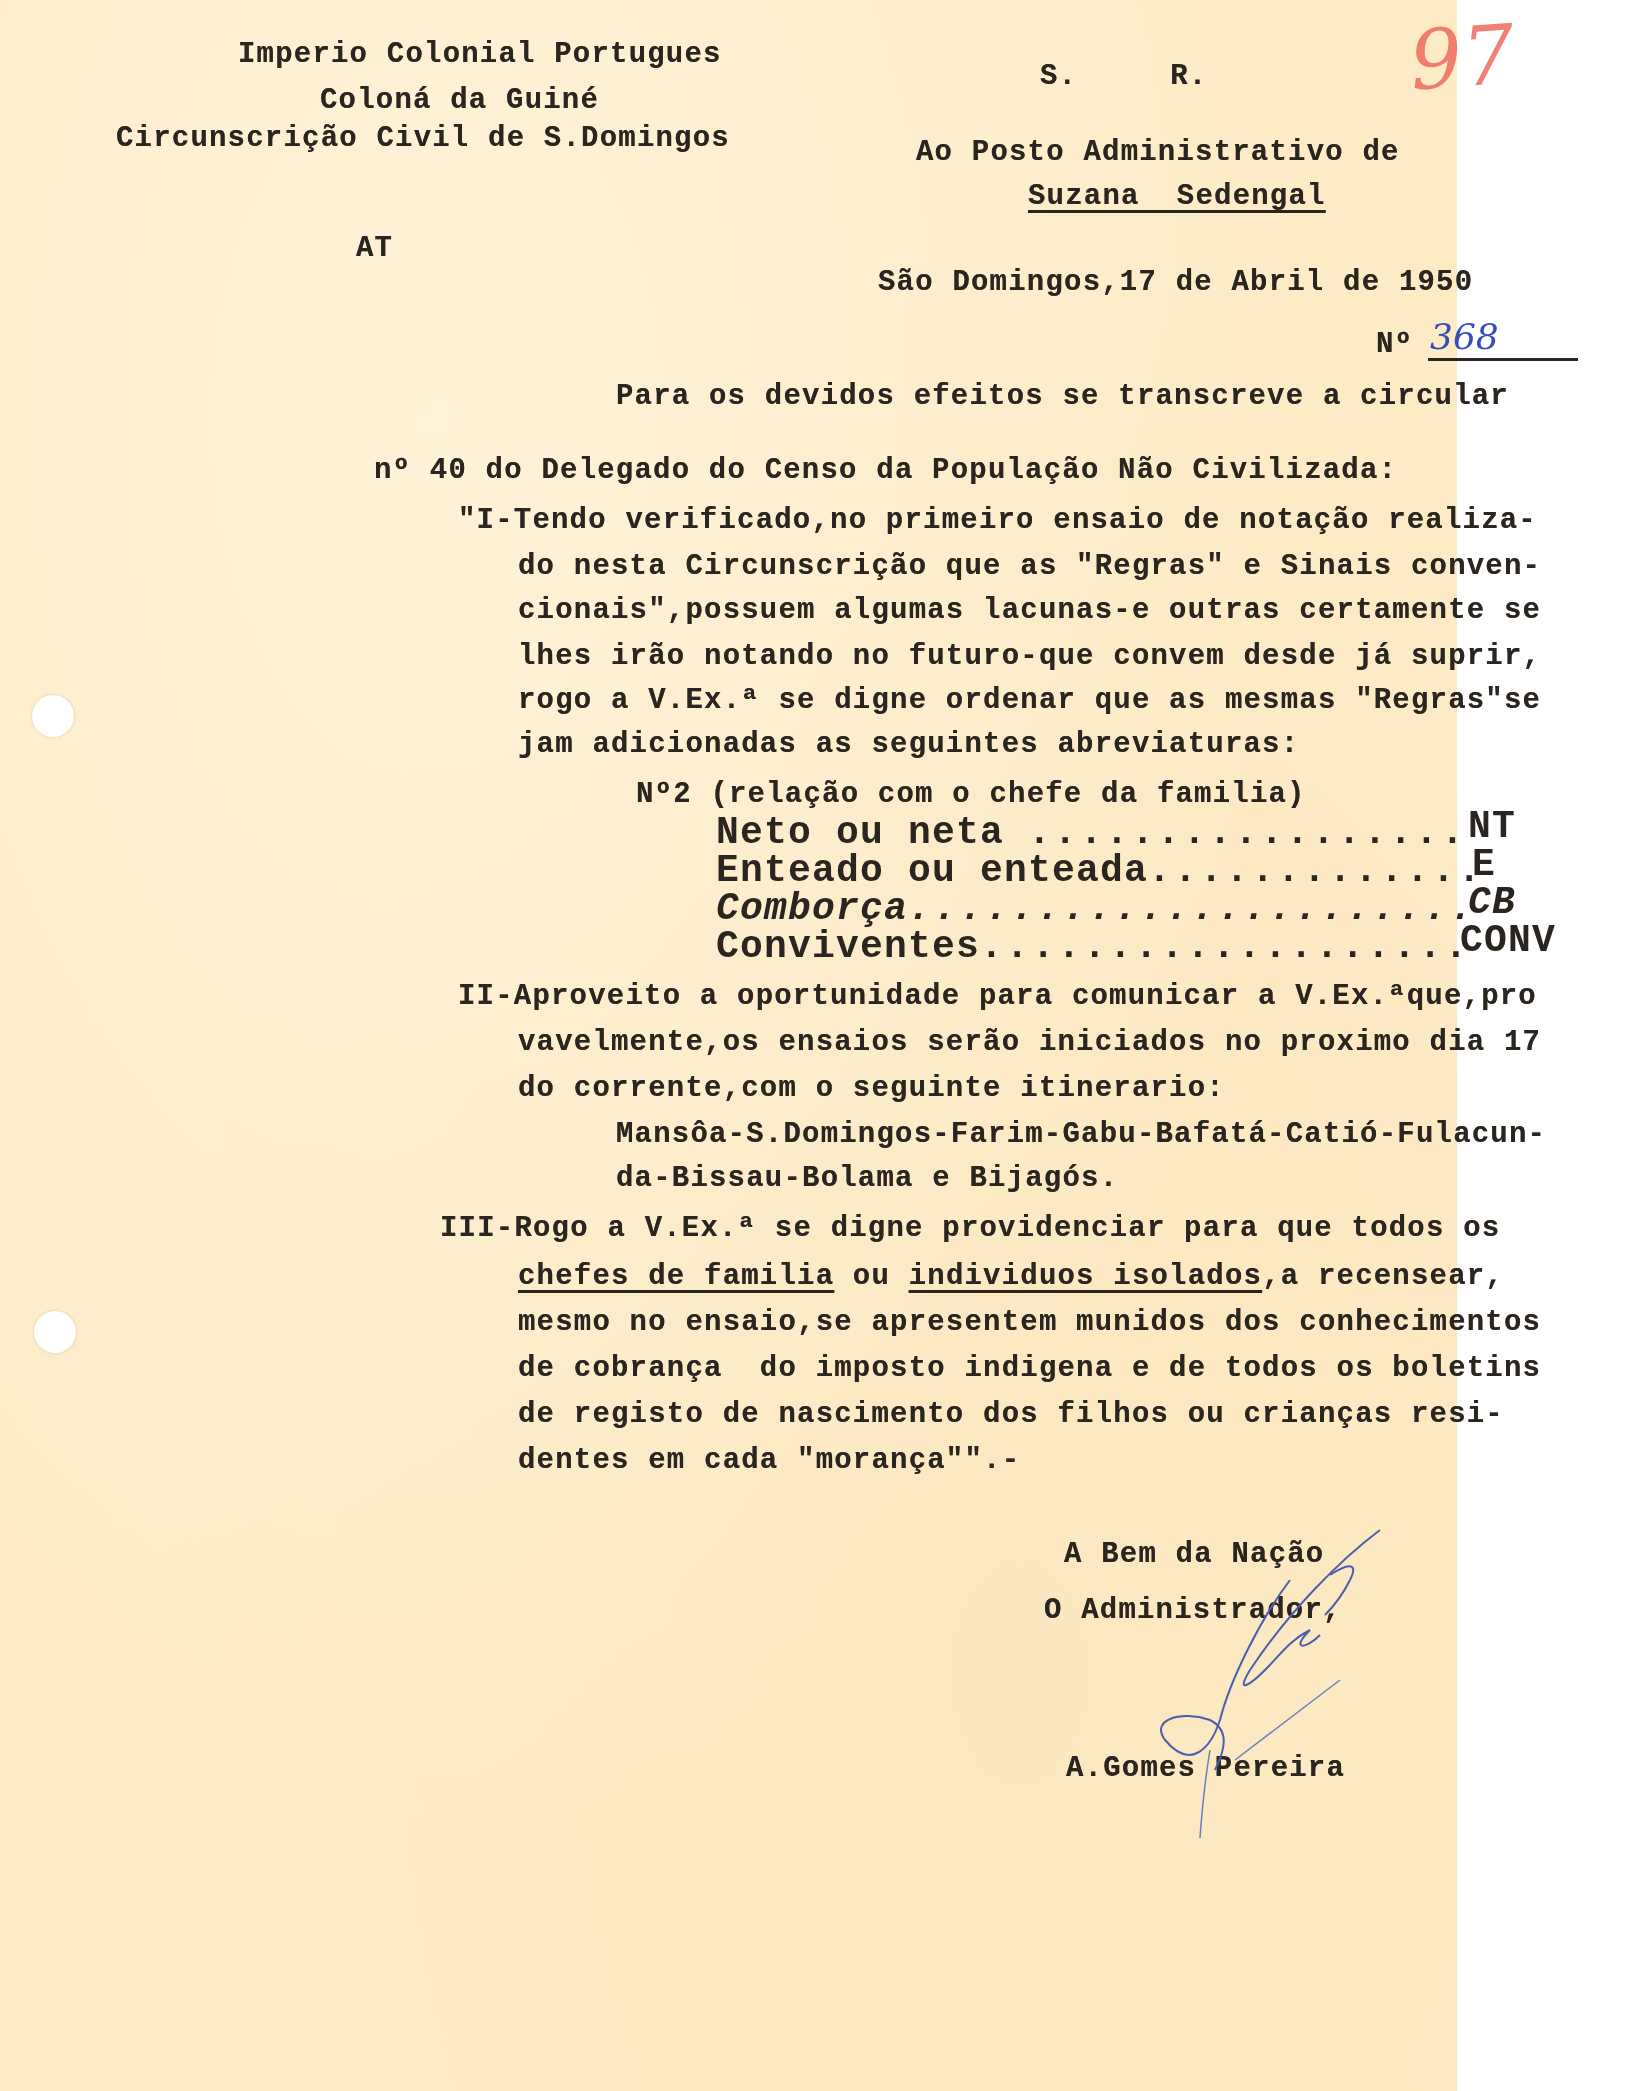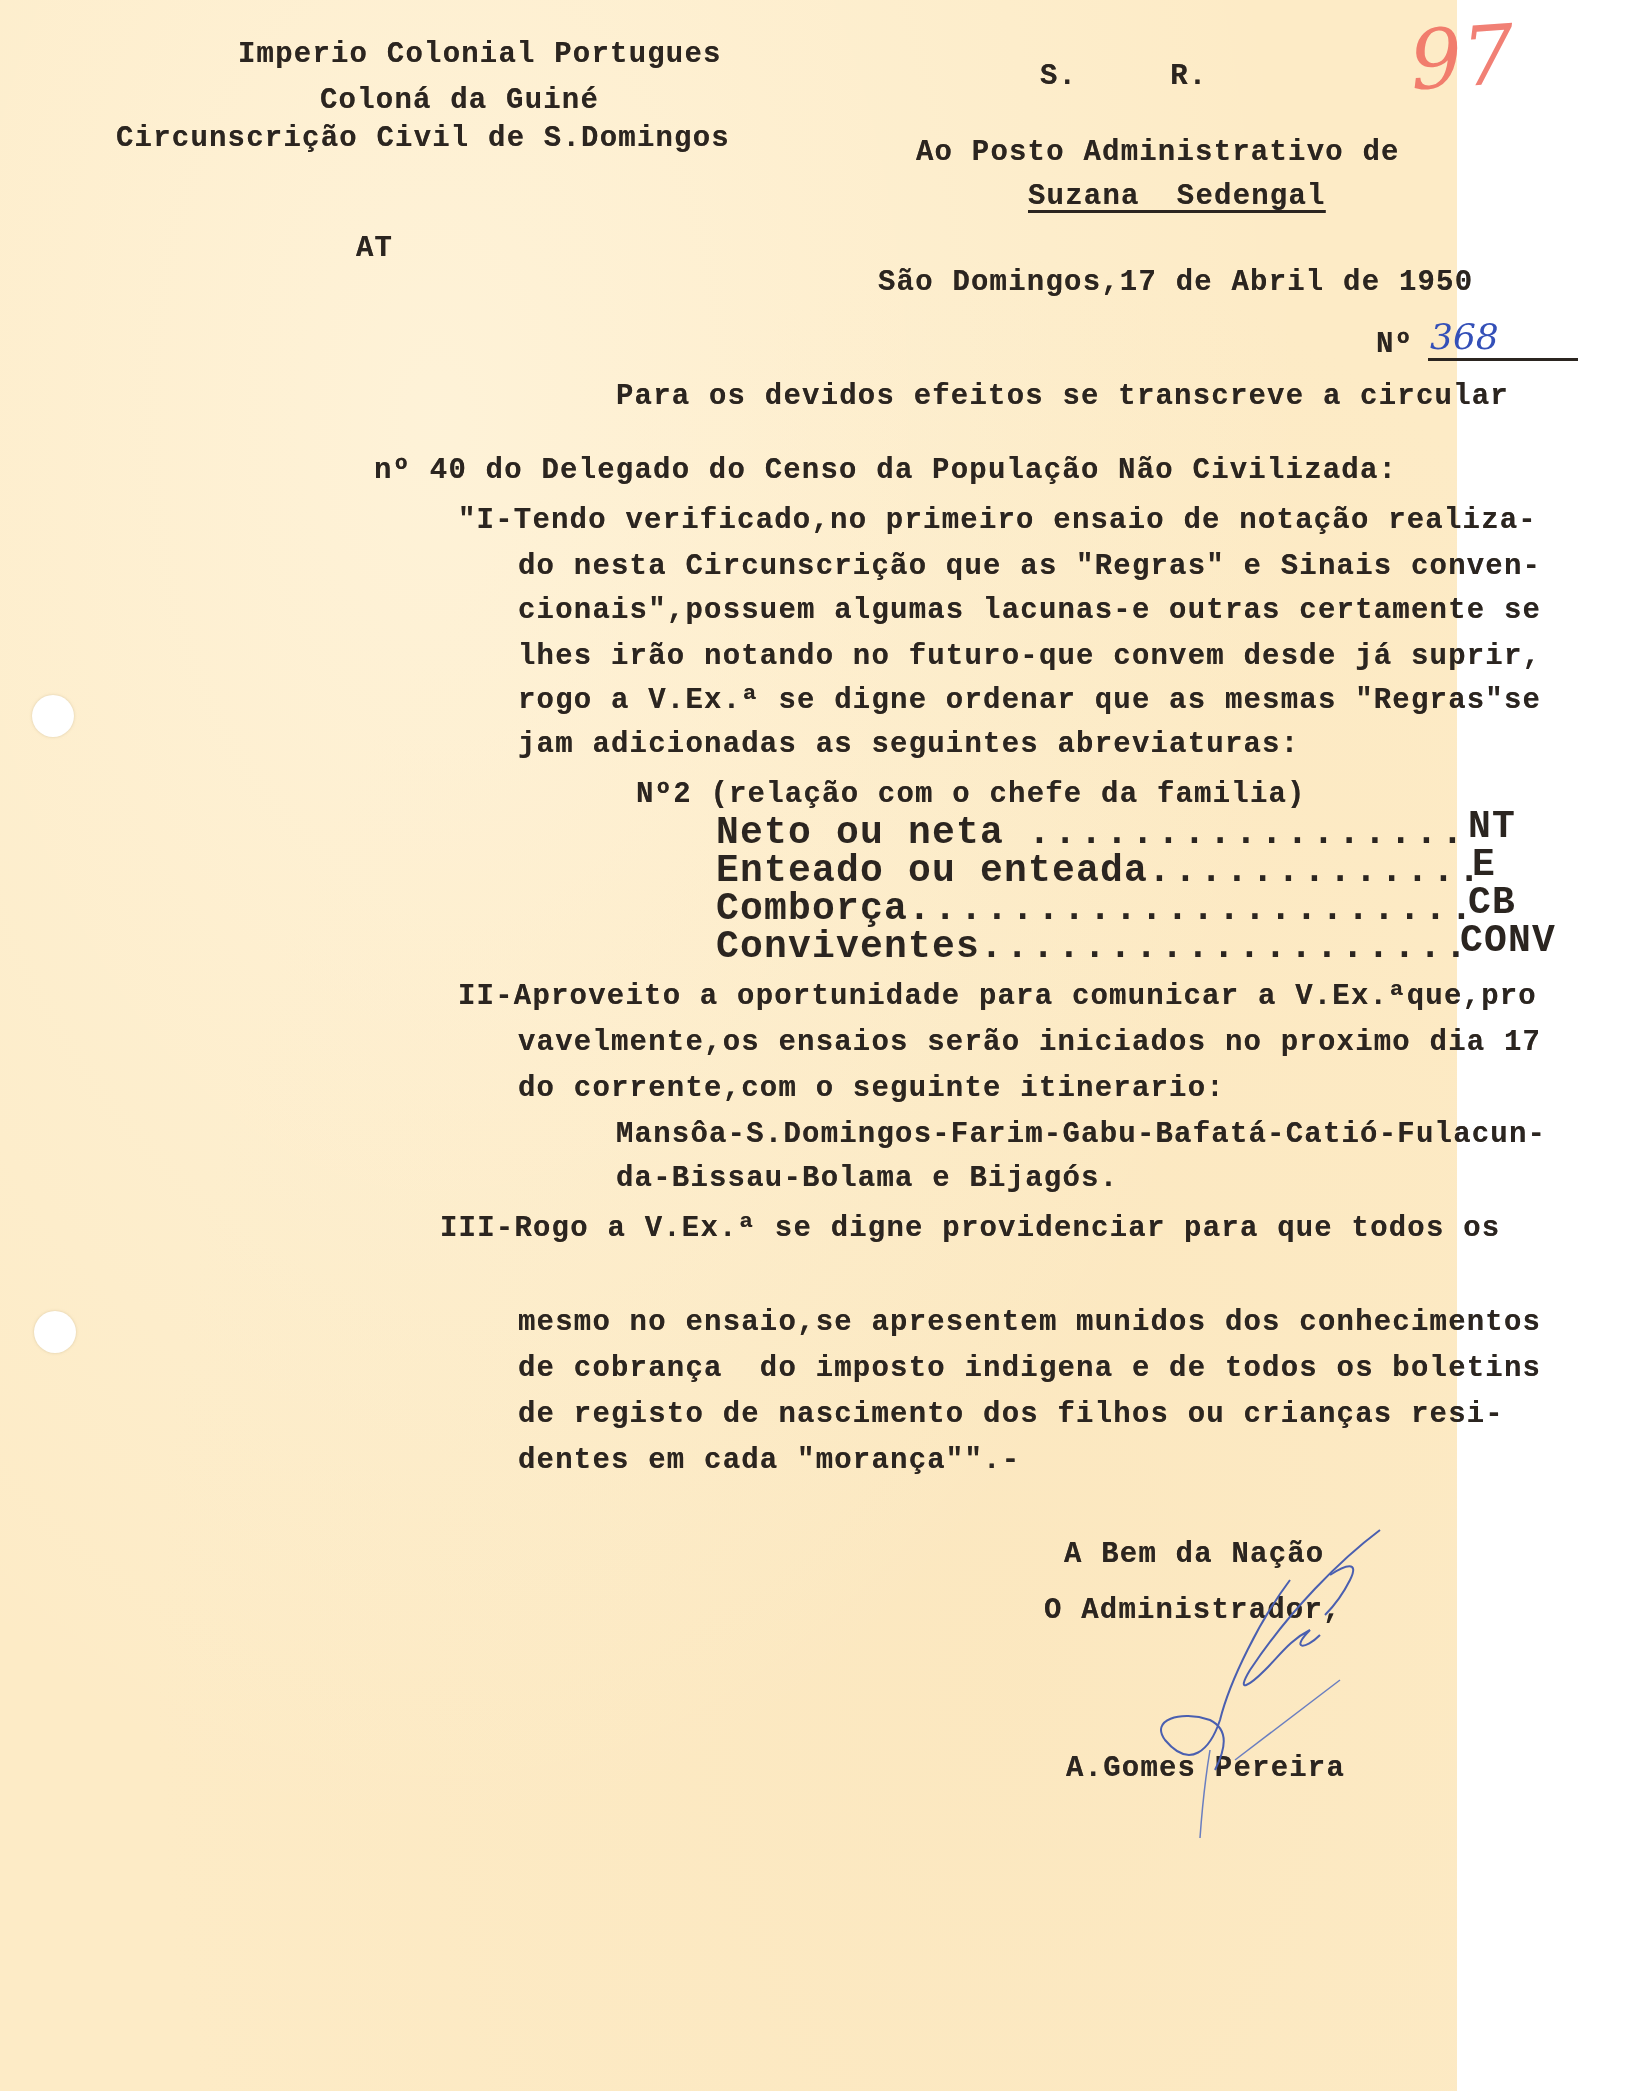--- a/index.html
+++ b/index.html
@@ -137,38 +137,39 @@
   <div class="dots-row" style="left:716px; top:816px; width:800px;">
     <span class="label">Neto ou neta </span>
     <span class="dots">...........................................</span>
     <span class="abbr">NT</span>
   </div>
   <div class="dots-row" style="left:716px; top:854px; width:780px;">
     <span class="label">Enteado ou enteada</span>
     <span class="dots">...........................................</span>
     <span class="abbr">E</span>
   </div>
-  <div class="dots-row" style="left:716px; top:892px; width:800px;">
+  <div class="dots-row" style="left:716px; top:892px; width:800px;font-style:italic;">
     <span class="label">Comborça</span>
     <span class="dots">...........................................</span>
     <span class="abbr">CB</span>
   </div>
   <div class="dots-row" style="left:716px; top:930px; width:840px;">
     <span class="label">Conviventes</span>
     <span class="dots">...........................................</span>
     <span class="abbr">CONV</span>
   </div>
 
   <div class="t" style="left:458px; top:980px;">II-Aproveito a oportunidade para comunicar a V.Ex.ªque,pro</div>
   <div class="t" style="left:518px; top:1026px;">vavelmente,os ensaios serão iniciados no proximo dia 17</div>
   <div class="t" style="left:518px; top:1072px;">do corrente,com o seguinte itinerario:</div>
   <div class="t" style="left:616px; top:1118px;">Mansôa-S.Domingos-Farim-Gabu-Bafatá-Catió-Fulacun-</div>
   <div class="t" style="left:616px; top:1162px;">da-Bissau-Bolama e Bijagós.</div>
 
   <div class="t" style="left:440px; top:1212px;">III-Rogo a V.Ex.ª se digne providenciar para que todos os</div>
+  <div class="t" style="left:518px; top:1260px;"><span class="u">chefes de familia</span><span> ou </span><span class="u">individuos isolados</span><span>,a recensear,</span></div>
   <div class="t" style="left:518px; top:1306px;">mesmo no ensaio,se apresentem munidos dos conhecimentos</div>
   <div class="t" style="left:518px; top:1352px;">de cobrança  do imposto indigena e de todos os boletins</div>
   <div class="t" style="left:518px; top:1398px;">de registo de nascimento dos filhos ou crianças resi-</div>
   <div class="t" style="left:518px; top:1444px;">dentes em cada "morança"".-</div>
 
   <div class="t" style="left:1064px; top:1538px;">A Bem da Nação</div>
   <div class="t" style="left:1044px; top:1594px;">O Administrador,</div>
   <div class="t" style="left:1066px; top:1752px;">A.Gomes Pereira</div>
 
   <svg class="sig" viewBox="0 0 260 320">

